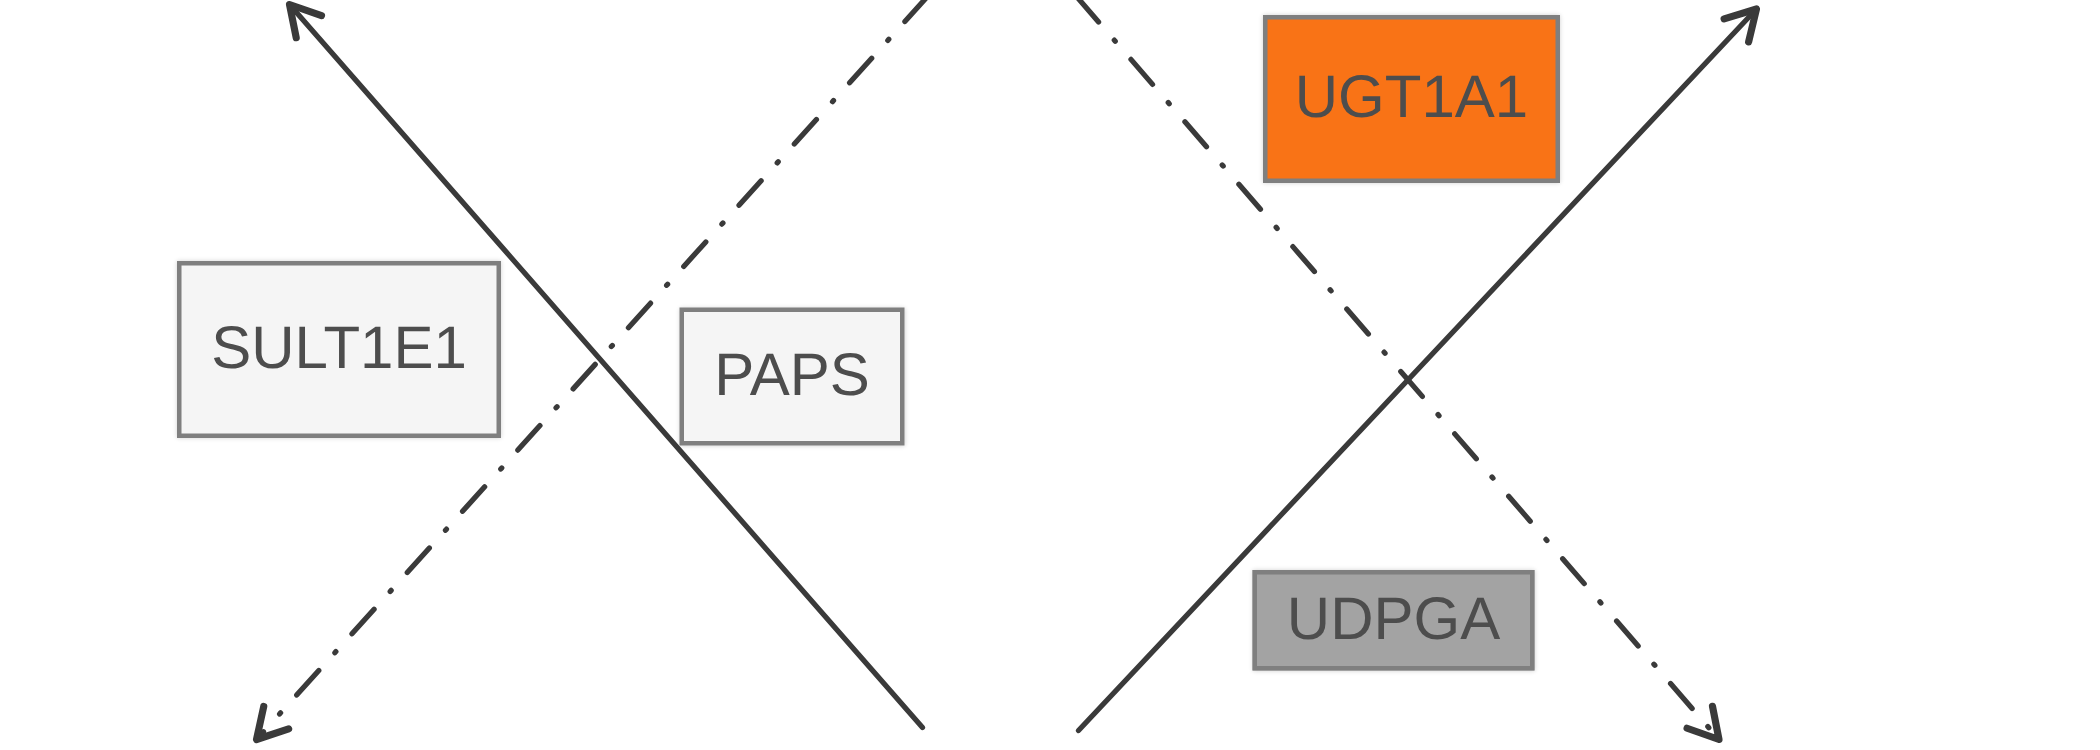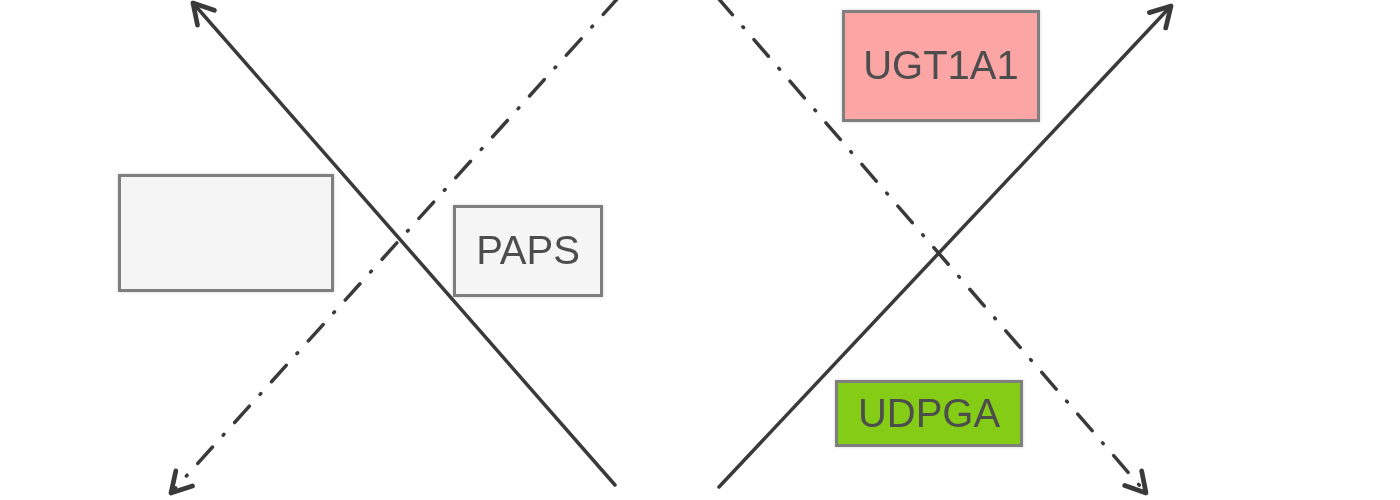--- a/index.html
+++ b/index.html
@@ -63,27 +63,28 @@
       </marker>
     </defs>
 
   <line x1="615" y1="485" x2="193" y2="3" class="edge edge--solid" stroke="#3a3a3a" marker-end="url(#arrowhead)"></line>
       <line x1="618" y1="-2" x2="171" y2="493" class="edge edge--dash-dot" stroke="#3a3a3a" marker-end="url(#arrowhead)"></line>
       <line x1="718" y1="-2" x2="1146" y2="493" class="edge edge--dash-dot" stroke="#3a3a3a" marker-end="url(#arrowhead)"></line>
       <line x1="719" y1="487" x2="1171" y2="6" class="edge edge--solid" stroke="#3a3a3a" marker-end="url(#arrowhead)"></line>
     </svg>
 
   <div class="box" id="box-sult" style="background: rgb(245, 245, 245); border-color: rgb(127, 127, 127); color: rgb(77, 77, 77);">
+    <span class="box-line">SULT1E1</span>
   </div>
 
   <div class="box" id="box-paps" style="background: rgb(245, 245, 245); border-color: rgb(127, 127, 127); color: rgb(77, 77, 77);">
     <span class="box-line">PAPS</span>
   </div>
 
-  <div class="box" id="box-ugt" style="background: #fca5a5; border-color: rgb(127, 127, 127); color: rgb(77, 77, 77); gap: 16px;">
+  <div class="box" id="box-ugt" style="background: #f97316; border-color: rgb(127, 127, 127); color: rgb(77, 77, 77); gap: 16px;">
     <span class="box-line">UGT1A1</span>
   </div>
 
-  <div class="box" id="box-udpga" style="background: #84cc16; border-color: rgb(127, 127, 127); color: rgb(77, 77, 77);">
+  <div class="box" id="box-udpga" style="background: #a3a3a3; border-color: rgb(127, 127, 127); color: rgb(77, 77, 77);">
     <span class="box-line">UDPGA</span>
   </div>
 
 </div>
 
 </body></html>

